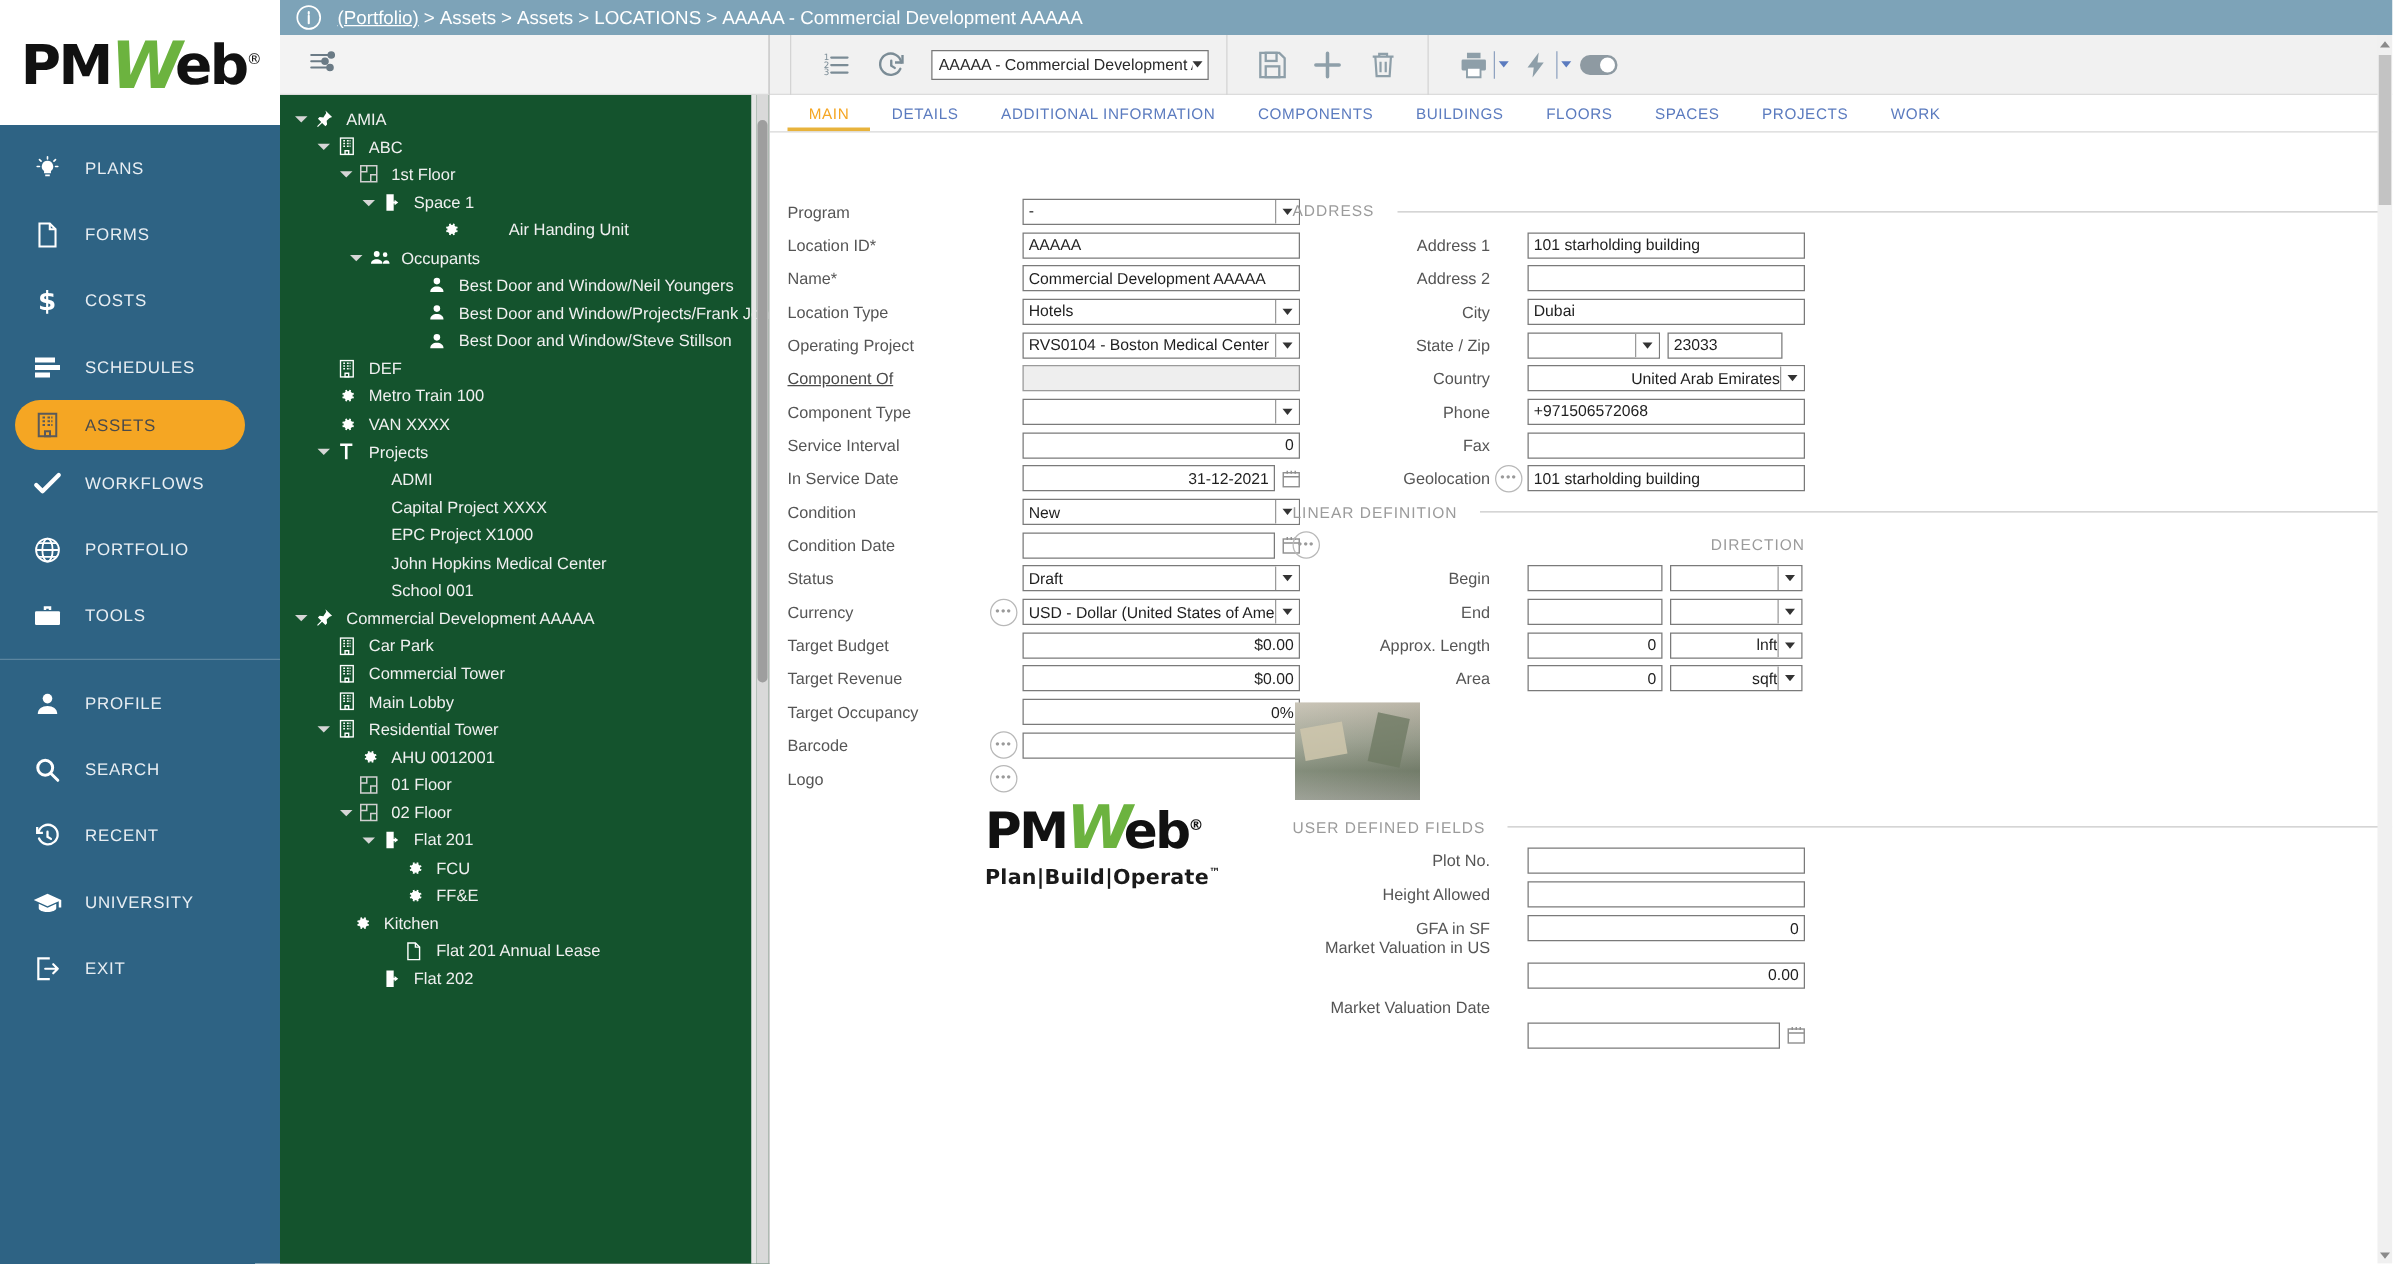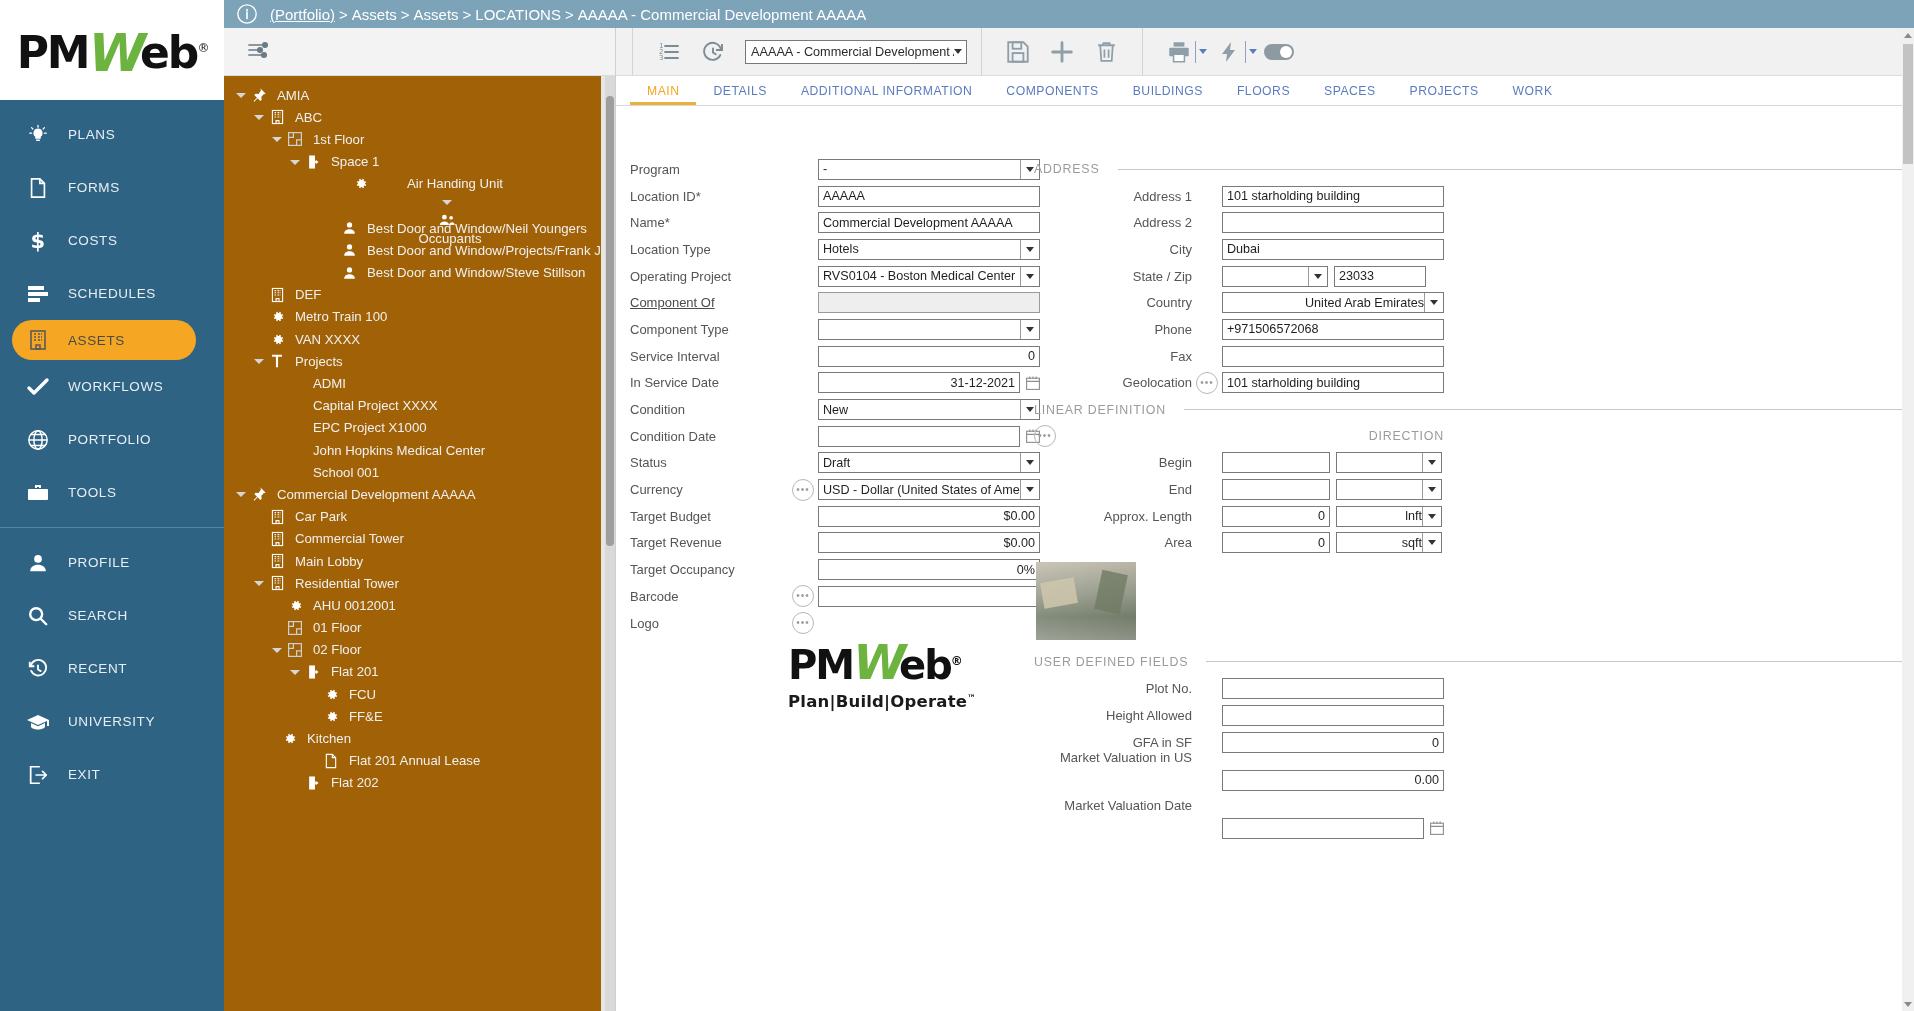--- a/index.html
+++ b/index.html
@@ -106,21 +106,21 @@
     height: 48px;
     background: #f3f3f3;
     display: flex; align-items: center;
     padding-left: 22px;
     border-bottom: 1px solid #dcdcdc;
   }
   .tree-scroll {
     position: absolute;
     top: 48px; left: 0; right: 0; bottom: 0;
     overflow: hidden;
-    background: #a16207;
+    background: #14532d;
   }
   .tree-inner { padding-top: 8px; padding-bottom: 10px; }
   .tree-row {
     display: flex; align-items: center;
     height: 22.2px;
     color: #f0f0f0;
     font-size: 13.2px;
     white-space: nowrap;
     cursor: pointer;
   }
@@ -558,21 +558,21 @@
               </div>
               <div class="tree-row" style="padding-left: 82px; gap: 29px;">
                 <span class="tw"></span>
                 <span class="ticon">
                   <svg width="15" height="15" viewBox="0 0 24 24" fill="#fff">
                     <path d="M12 8.2a3.8 3.8 0 1 0 0 7.6 3.8 3.8 0 0 0 0-7.6zm9.2 5.3l-1.9-.4a7.4 7.4 0 0 0 0-2.2l1.9-.4-.8-2.3-1.9.5a7.6 7.6 0 0 0-1.6-1.6l.5-1.9-2.3-.8-.4 1.9a7.4 7.4 0 0 0-2.2 0l-.4-1.9-2.3.8.5 1.9a7.6 7.6 0 0 0-1.6 1.6l-1.9-.5-.8 2.3 1.9.4a7.4 7.4 0 0 0 0 2.2l-1.9.4.8 2.3 1.9-.5a7.6 7.6 0 0 0 1.6 1.6l-.5 1.9 2.3.8.4-1.9a7.4 7.4 0 0 0 2.2 0l.4 1.9 2.3-.8-.5-1.9a7.6 7.6 0 0 0 1.6-1.6l1.9.5z"></path>
                   </svg>
                 </span>
                 <span class="tlabel">Air Handing Unit</span>
               </div>
-              <div class="tree-row" style="padding-left: 54px; flex-direction: column;">
+              <div class="tree-row" style="padding-left: 54px;">
                 <span class="tw">
                   <span class="caret"></span>
                 </span>
                 <span class="ticon">
                   <svg width="17" height="14" viewBox="0 0 24 18" fill="#fff">
                     <circle cx="9" cy="5" r="3.3"></circle>
                     <path d="M2.5 16c0-3.2 2.9-5 6.5-5s6.5 1.8 6.5 5z"></path>
                     <circle cx="18.5" cy="5.8" r="2.6"></circle>
                     <path d="M16 16c0-2.6 1.3-4 4-4 2 0 3.4 1.1 3.5 4z"></path>
                   </svg>

